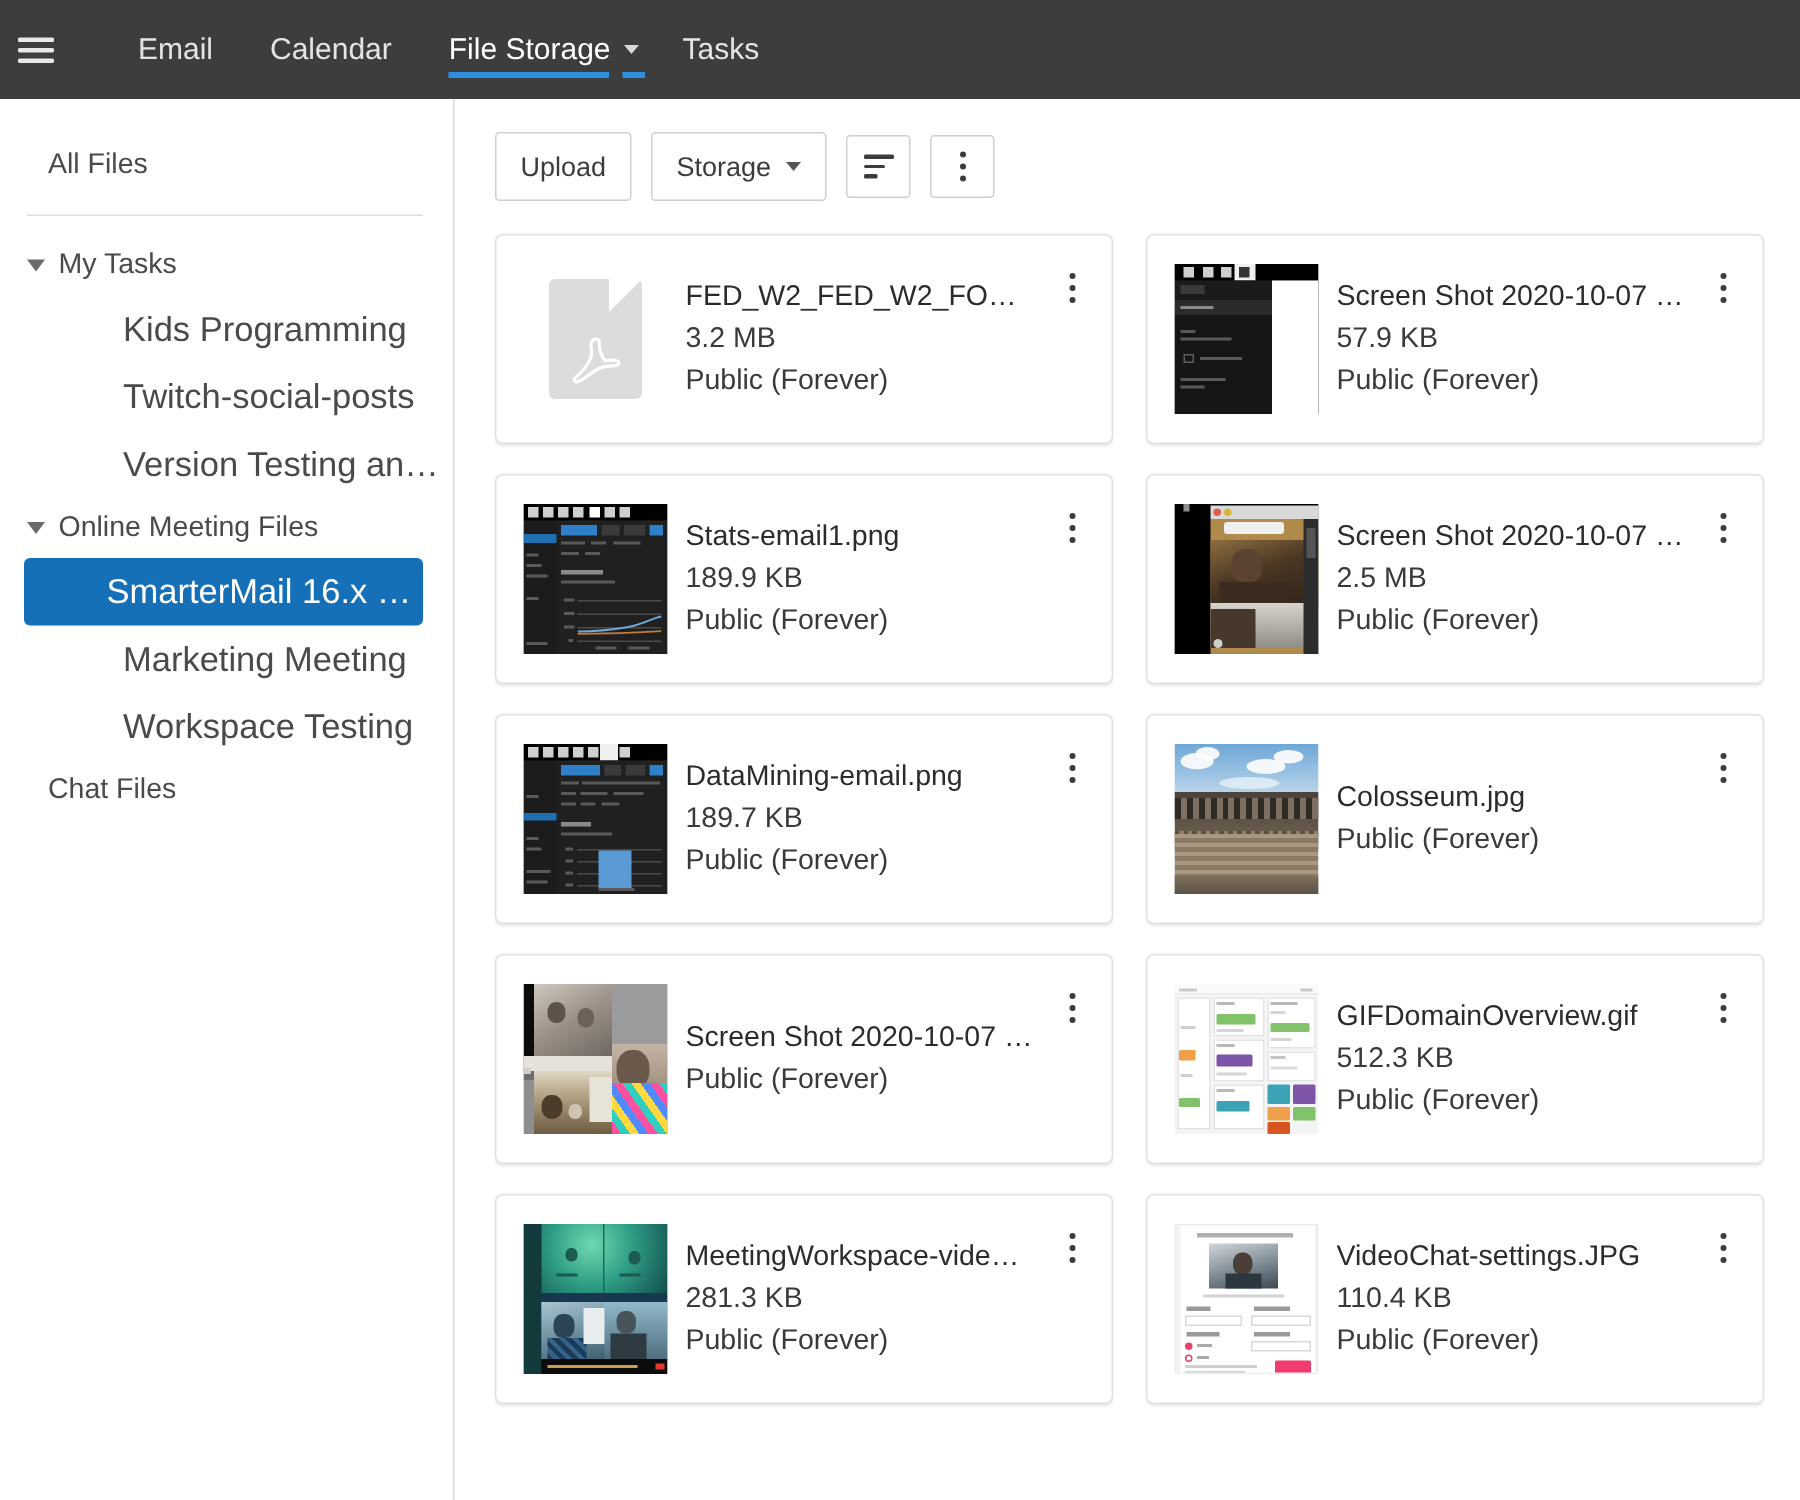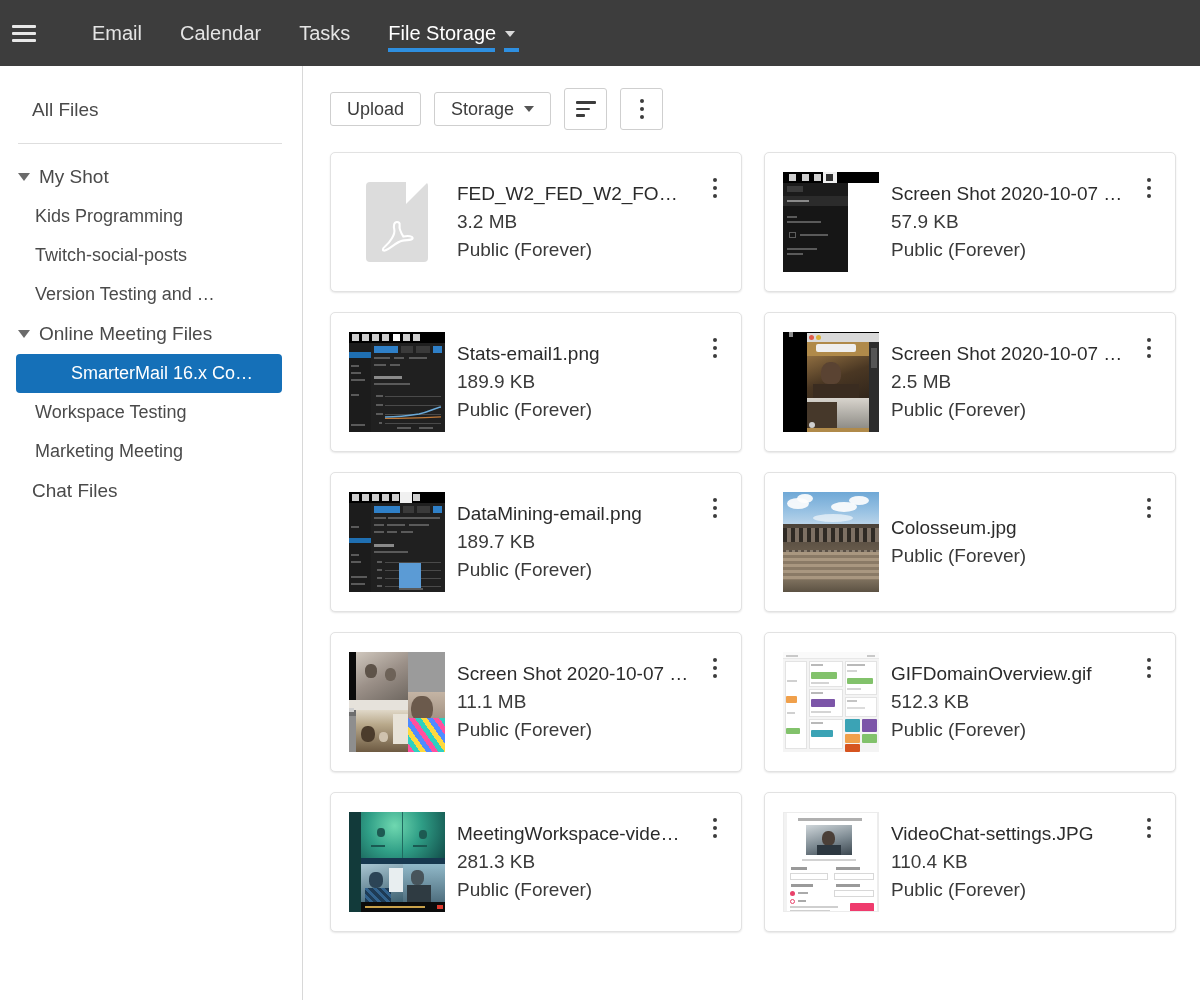--- a/index.html
+++ b/index.html
@@ -173,23 +173,23 @@
   }
   .tri {
     width: 0; height: 0;
     border-left: 6px solid transparent;
     border-right: 6px solid transparent;
     border-top: 8px solid #6b6b6b;
     margin-right: 9px;
     flex: 0 0 auto;
   }
   .side-child {
-    font-size: 18px;
+    font-size: 23px;
     color: #4a4a4a;
-    padding: 9px 0 9px 35px;
+    padding: 9px 0 9px 82px;
     cursor: pointer;
     white-space: nowrap;
     overflow: hidden;
     text-overflow: ellipsis;
   }
   .side-child.selected {
     background: #1570b8;
     color: #ffffff;
     border-radius: 4px;
     margin: 0 20px 0 16px;
@@ -204,21 +204,21 @@
     height: 934px;
     background: #ffffff;
   }
   .toolbar {
     display: flex;
     align-items: center;
     padding: 22px 0 0 26px;
     gap: 13px;
   }
   .tb-btn {
-    height: 34px;
+    height: 46px;
     border: 1px solid #cfcfcf;
     border-radius: 3px;
     background: #fff;
     color: #3c3c3c;
     font-size: 18px;
     font-family: "Liberation Sans", sans-serif;
     display: flex;
     align-items: center;
     justify-content: center;
     padding: 0 16px;
@@ -398,48 +398,48 @@
   <div class="hamburger-wrap">
     <div class="hamburger">
         <i></i>
         <i></i>
         <i></i>
       </div>
   </div>
   <div class="nav">
     <div class="nav-item">Email</div>
     <div class="nav-item">Calendar</div>
-    <div class="nav-item">Tasks</div>
     <div class="nav-item active">
       <span>File Storage</span><span class="caret-down"></span>
       <span class="ul-main"></span>
       <span class="ul-tail"></span>
     </div>
+    <div class="nav-item">Tasks</div>
   </div>
 </div>
 
 <div class="sidebar">
   <div class="side-root">All Files</div>
   <div class="side-divider"></div>
 
   <div class="side-group">
     <span class="tri"></span>
-    <span>My Shot</span>
+    <span>My Tasks</span>
   </div>
   <div class="side-child">Kids Programming</div>
   <div class="side-child">Twitch-social-posts</div>
   <div class="side-child">Version Testing and …</div>
 
   <div class="side-group">
     <span class="tri"></span>
     <span>Online Meeting Files</span>
   </div>
   <div class="side-child selected">SmarterMail 16.x Co…</div>
+  <div class="side-child">Marketing Meeting</div>
   <div class="side-child">Workspace Testing</div>
-  <div class="side-child">Marketing Meeting</div>
 
   <div class="side-root">Chat Files</div>
 </div>
 
 <div class="main">
 
   <div class="toolbar">
     <button class="tb-btn">Upload</button>
     <div class="tb-btn">
       <span>Storage</span>
@@ -719,21 +719,20 @@
           <div style="left:30px;top:80px;width:9px;height:10px;background:#cfc2ae;border-radius:45%;"></div>
           <div style="left:44px;top:62px;width:15px;height:30px;background:#e8e3d8;"></div>
           <div style="left:59px;top:40px;width:37px;height:60px;background:linear-gradient(180deg,#c4b4a4 0%,#7a6a5c 100%);"></div>
           <div style="left:62px;top:44px;width:22px;height:26px;background:#6b5a4c;border-radius:45%;"></div>
           <div style="left:59px;top:66px;width:37px;height:34px;background:repeating-linear-gradient(55deg,#ff4fa0 0 5px,#2fd0c0 5px 10px,#ffd93d 10px 15px,#4f8bff 15px 20px);"></div>
           <div style="left:0;top:56px;width:5px;height:4px;background:#cfcfcf;"></div>
         </div>
       </div>
       <div class="card-info">
         <div class="f-name">Screen Shot 2020-10-07 at…</div>
-        <div class="f-size">11.1 MB</div>
         <div class="f-perm">Public (Forever)</div>
       </div>
       <div class="card-kebab">
         <span class="kebab">
             <i></i>
             <i></i>
             <i></i>
           </span>
       </div>
     </div>

